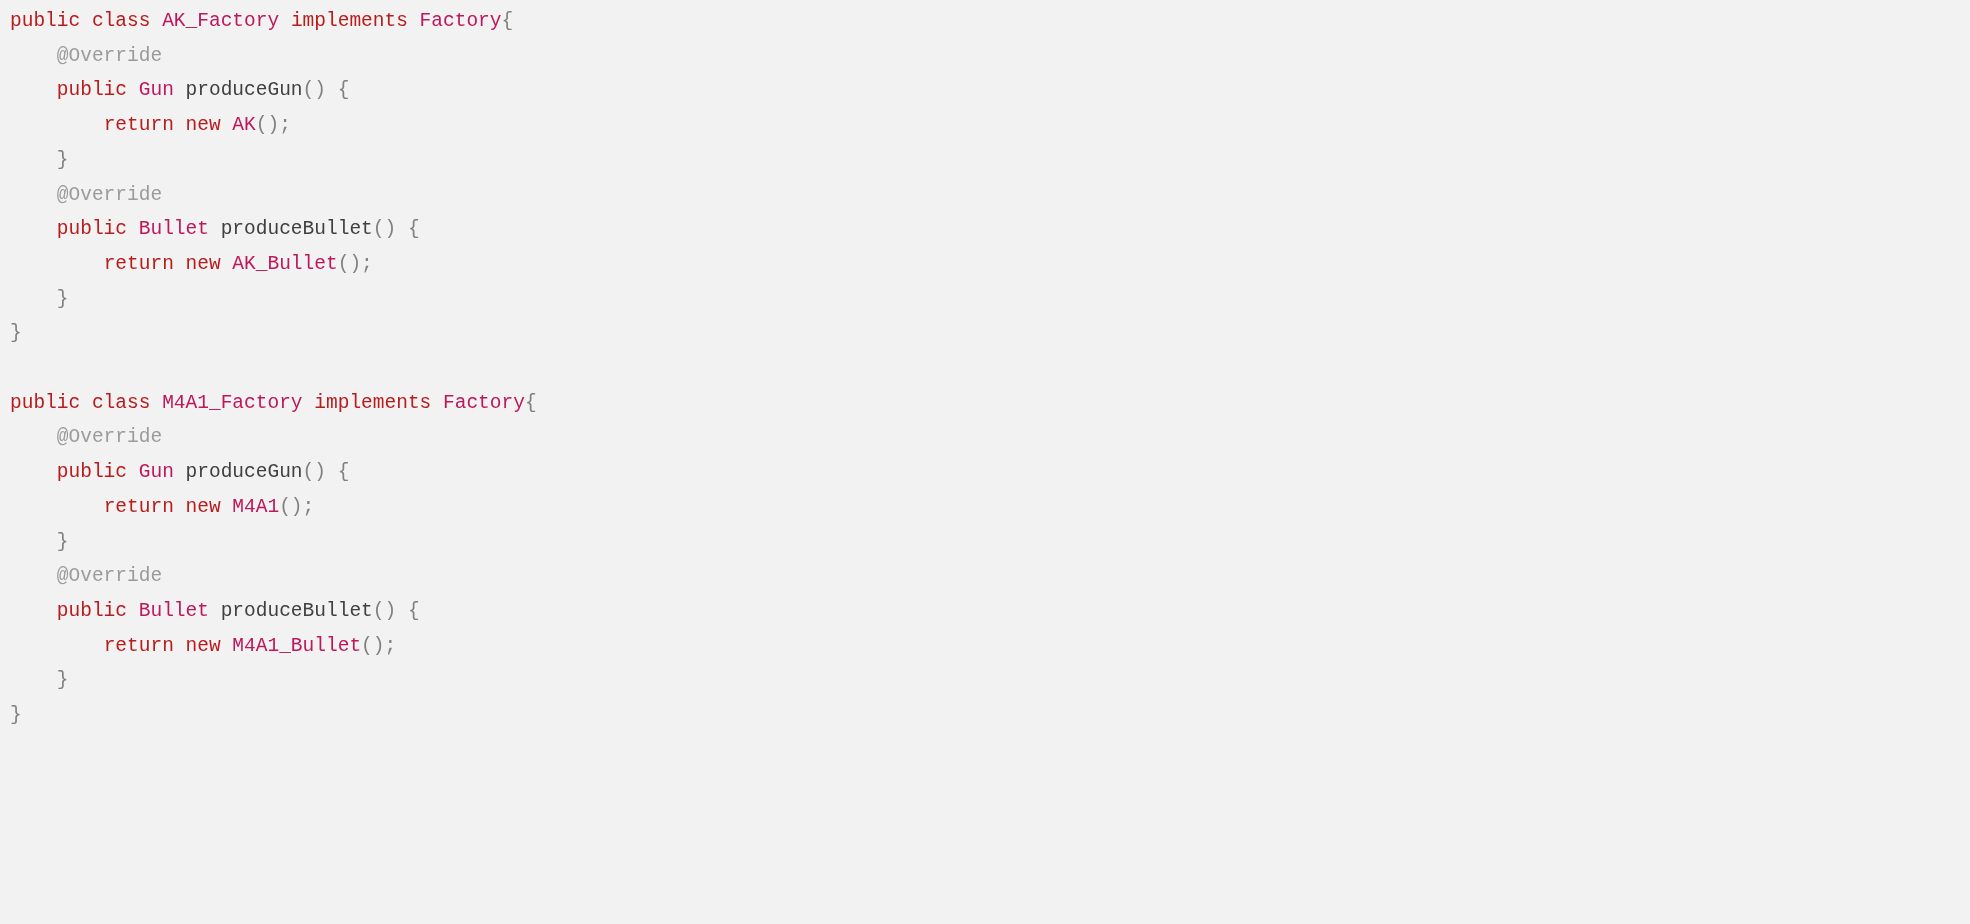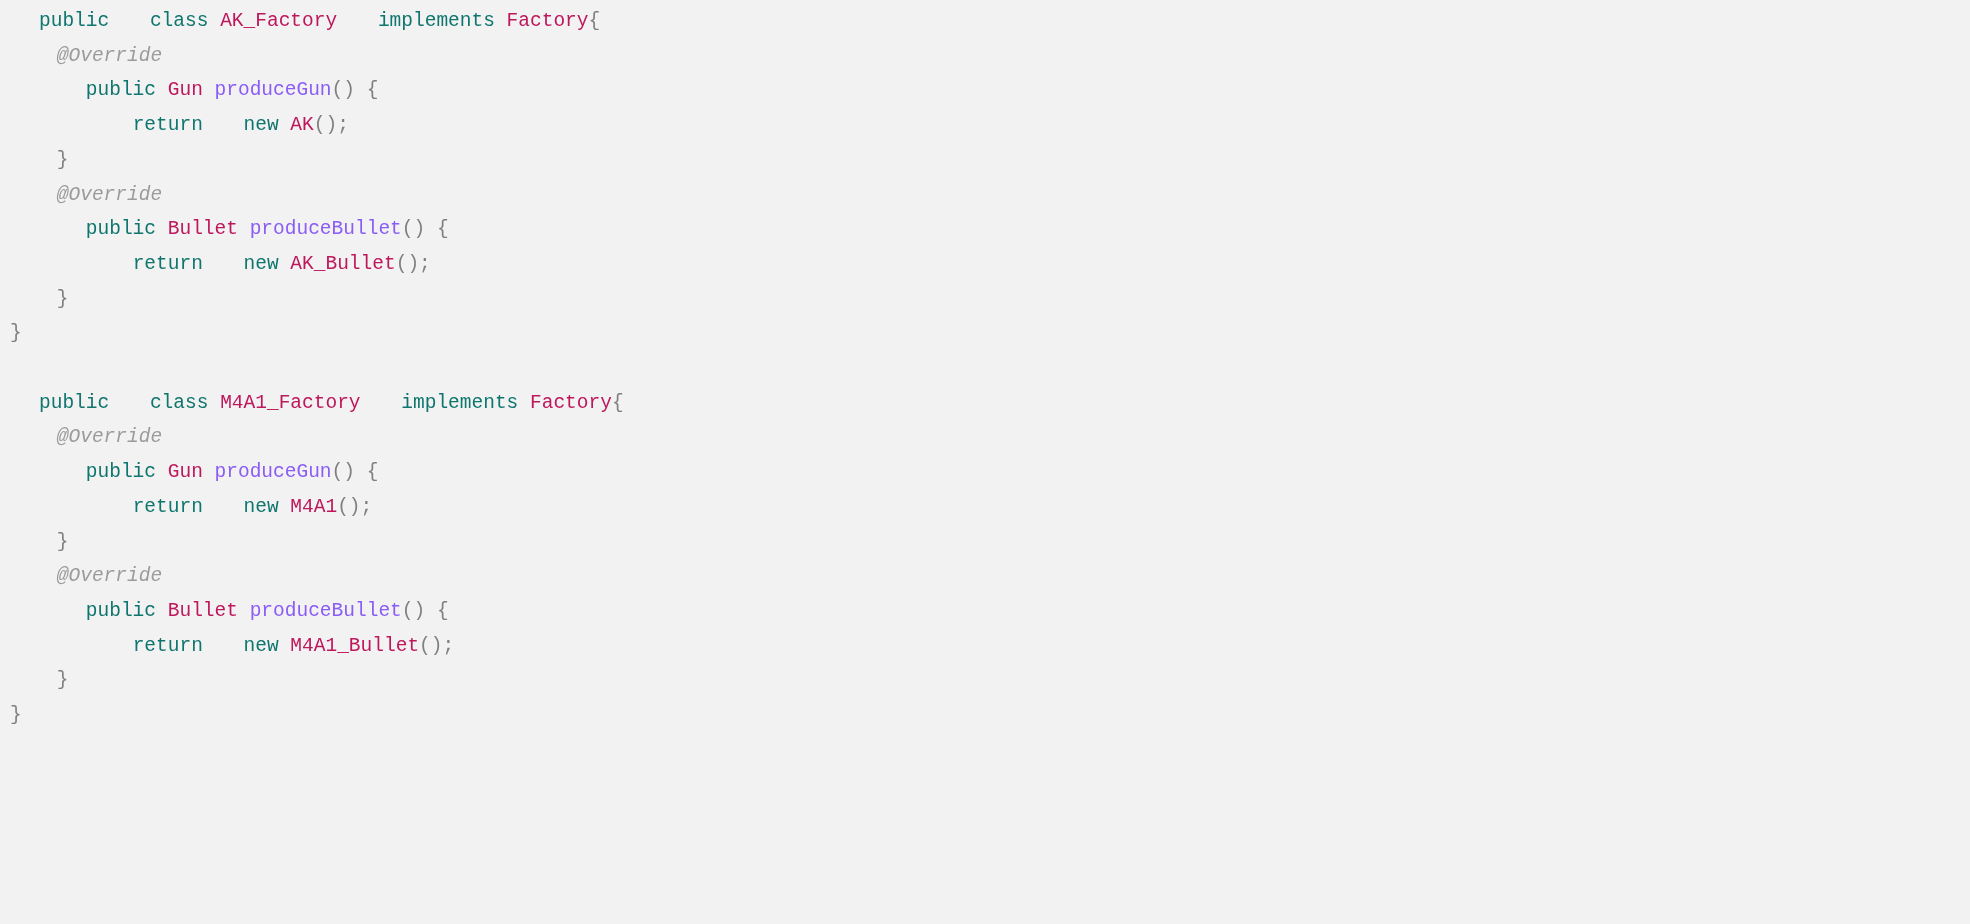--- a/index.html
+++ b/index.html
@@ -11,23 +11,23 @@
     background: #f2f2f2;
     font-family: "SFMono-Regular", Consolas, "Liberation Mono", Menlo, monospace;
     font-size: 19.5px;
     line-height: 1.78;
     padding: 4px 10px 10px 10px;
     color: #111;
     white-space: pre;
     box-sizing: border-box;
     width: 100%;
   }
-  .kw   { color: #0f766e; margin-left: 29px; }           
-  .fn   { color: #8b5cf6; }           
-  .anno { color: #9b9b9b; font-style: italic; }           
+  .kw   { color: #b91c1c; }           
+  .fn   { color: #404040; }           
+  .anno { color: #9b9b9b; }           
   .plain{ color: #be185d; }
   .punc { color: #808080; font-weight: normal; } 
 </style>
 </head>
 <body>
 
 <div class="code-block"><span><span class="kw">public</span> <span class="kw">class</span> <span class="plain">AK_Factory</span> <span class="kw">implements</span> <span class="plain">Factory</span><span class="punc">{</span></span>
 <span>    <span class="anno">@Override</span></span>
 <span>    <span class="kw">public</span> <span class="plain">Gun</span> <span class="fn">produceGun</span><span class="punc">()</span> <span class="punc">{</span></span>
 <span>        <span class="kw">return</span> <span class="kw">new</span> <span class="plain">AK</span><span class="punc">();</span></span>

